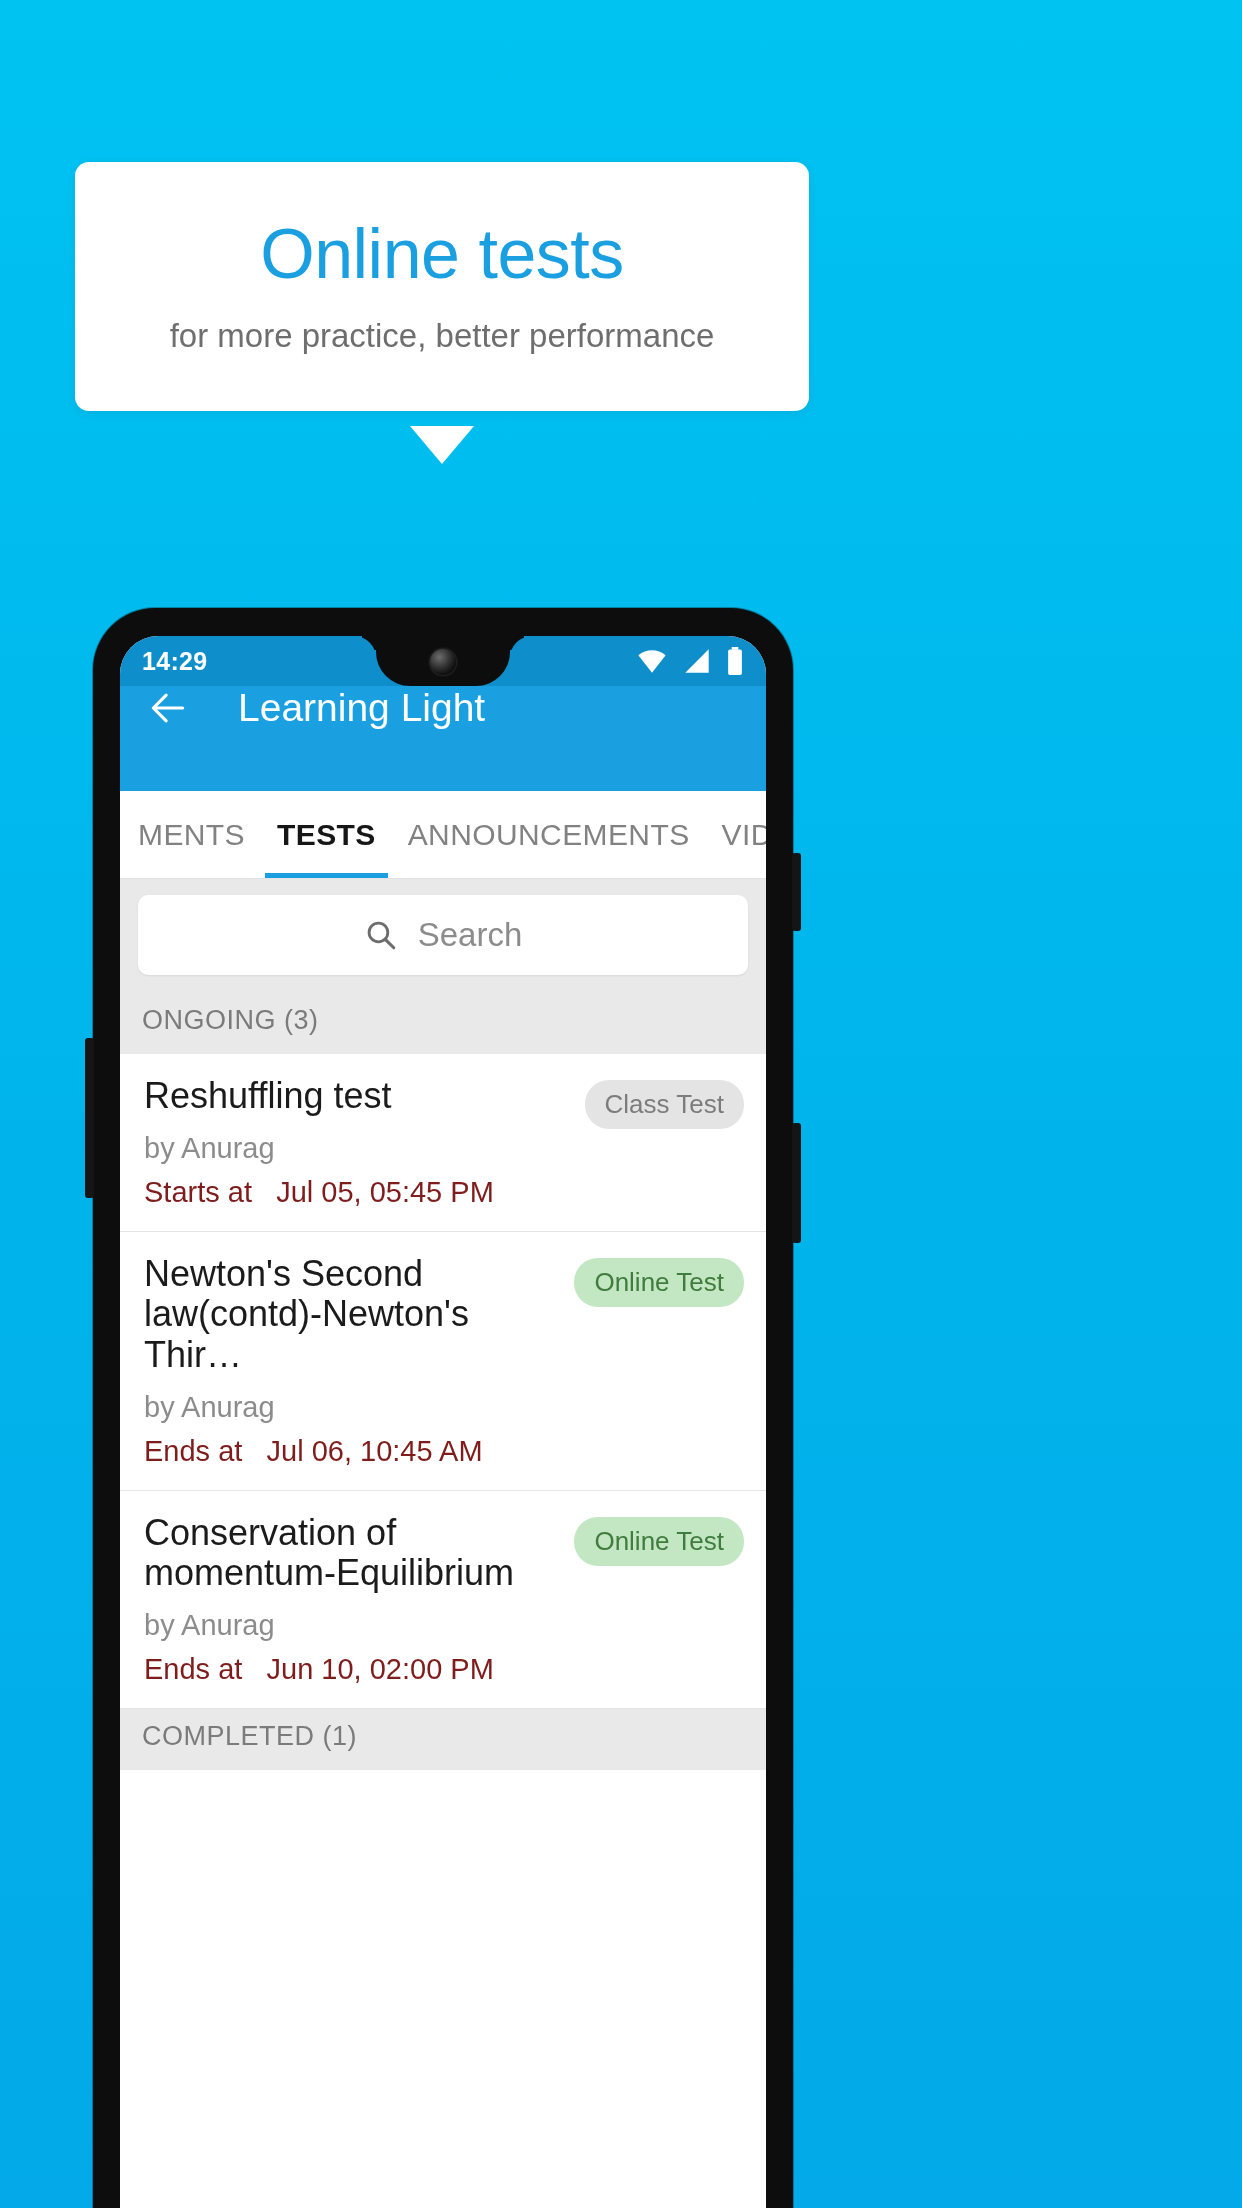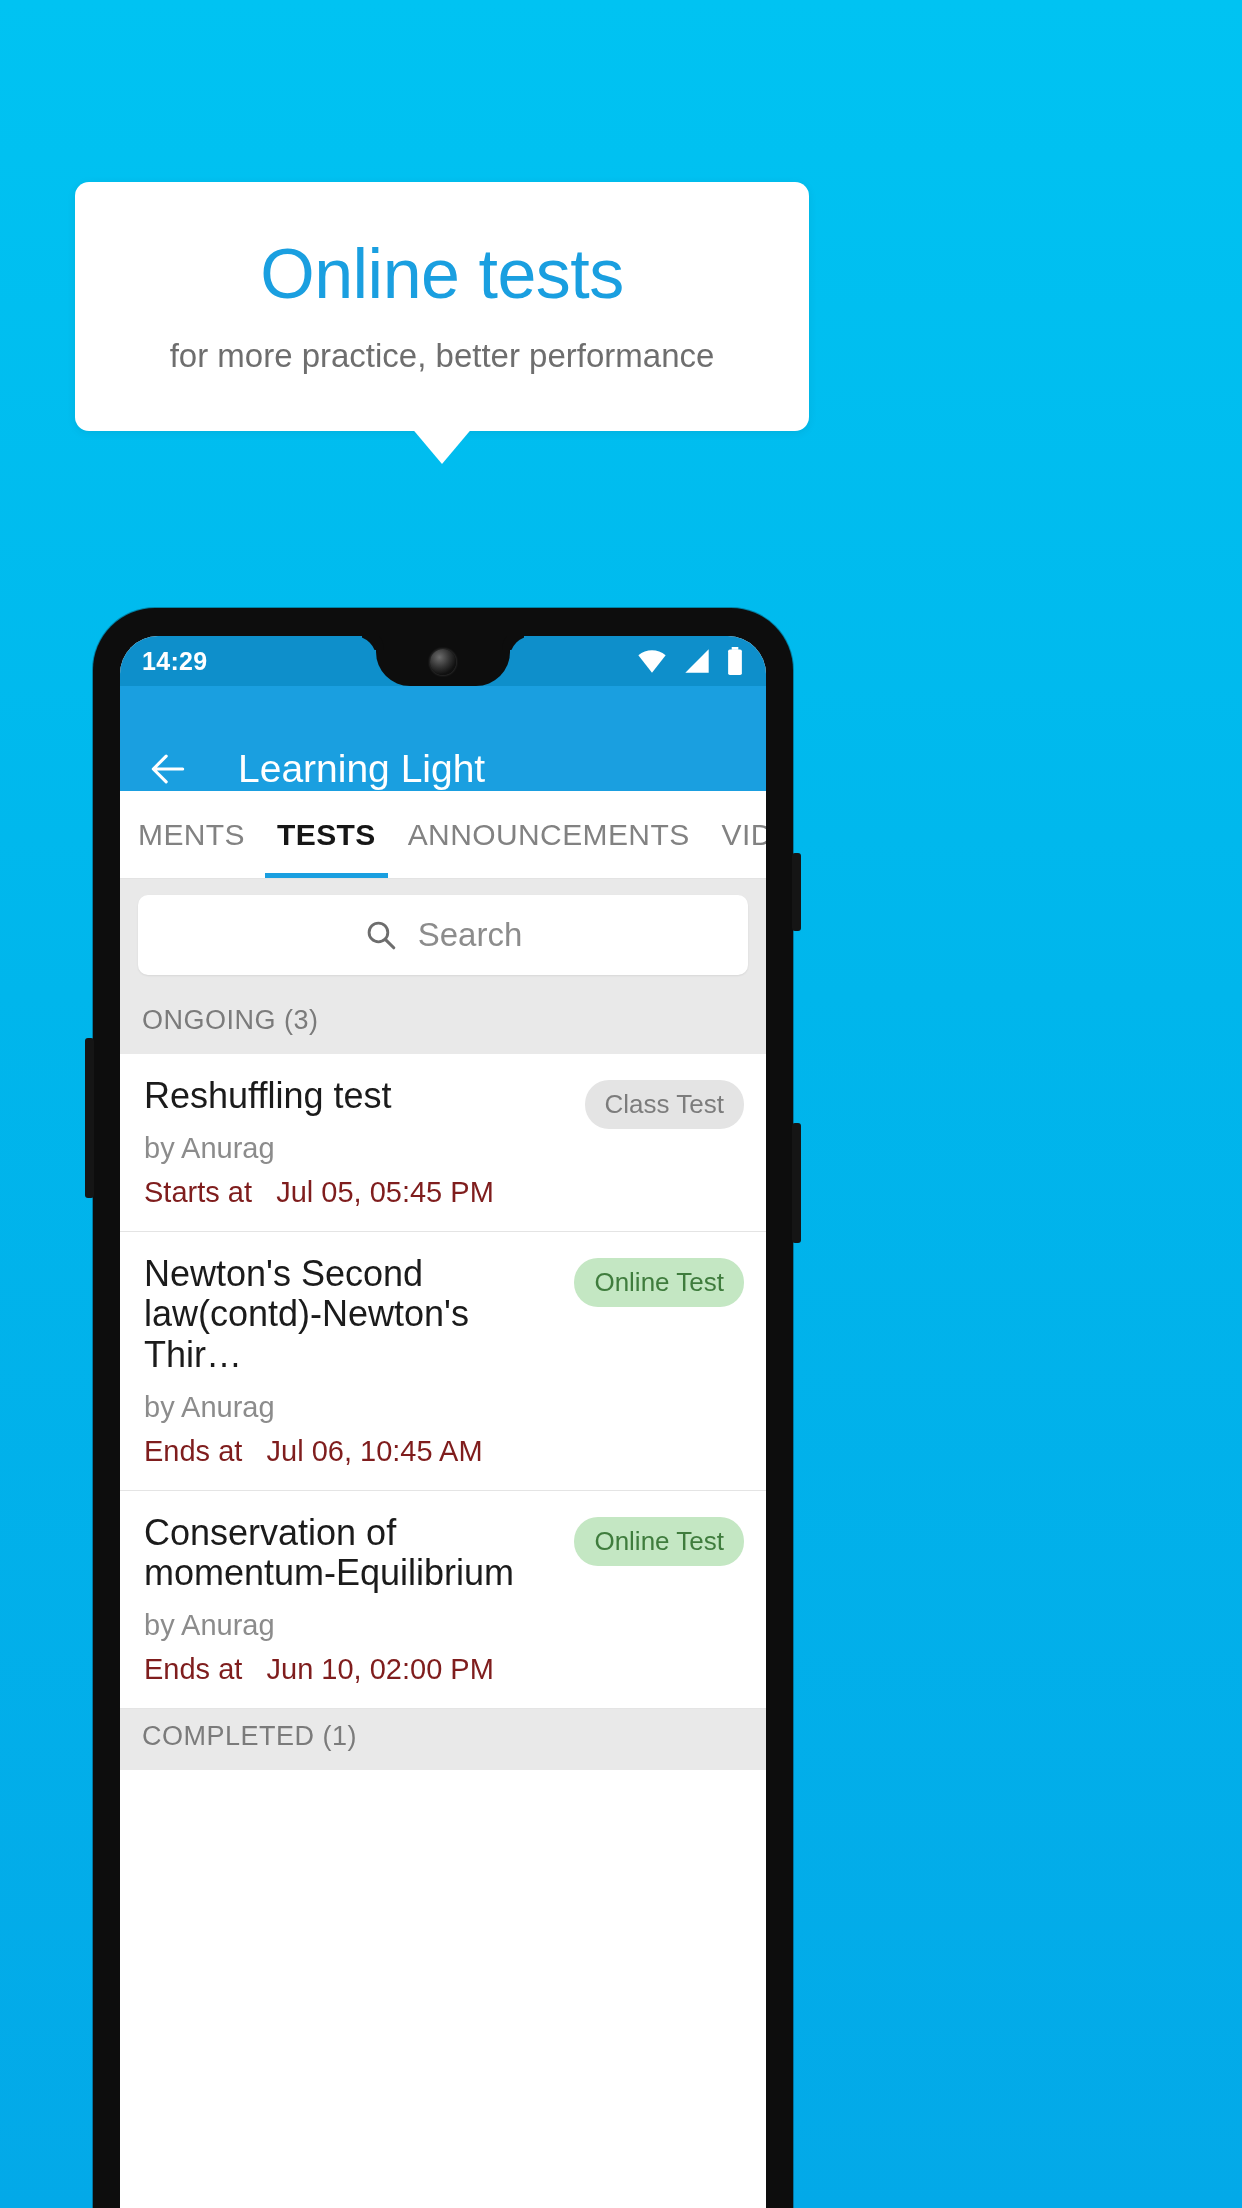--- a/index.html
+++ b/index.html
@@ -9,21 +9,21 @@
     background:#00bdf0;
     position:relative;
   }
   #bg {
     position:absolute; inset:0;
     background:linear-gradient(180deg,#00c3f2 0%,#00b6ec 45%,#03a9e8 100%);
   }
 
   
   #promo {
-    position:absolute; left:75px; top:182px;
+    position:absolute; left:75px; top:162px;
     width:734px; height:249px;
     background:#ffffff;
     border-radius:14px;
     box-shadow:0 2px 10px rgba(0,0,0,0.07);
     display:flex; flex-direction:column;
     align-items:center; justify-content:center;
   }
   #promo-title {
     color:#1a9fe0;
     font-size:70px;
@@ -102,21 +102,21 @@
     padding:0 22px;
     color:#ffffff;
   }
   #clock { font-size:25px; font-weight:700; letter-spacing:0.3px; }
   #status-icons { margin-left:auto; display:flex; align-items:center; gap:14px; }
   .si { display:block; }
 
   
   #appbar {
     height:105px; background:#1a9fe0;
-    display:flex; align-items:flex-end;
+    display:flex; align-items:flex-start;
     padding:0 26px;
   }
   #back-arrow { width:44px; height:44px; flex:0 0 auto; }
   #appbar-title {
     color:#ffffff; font-size:39px; font-weight:400;
     margin-left:48px;
   }
 
   
   #tabs {

